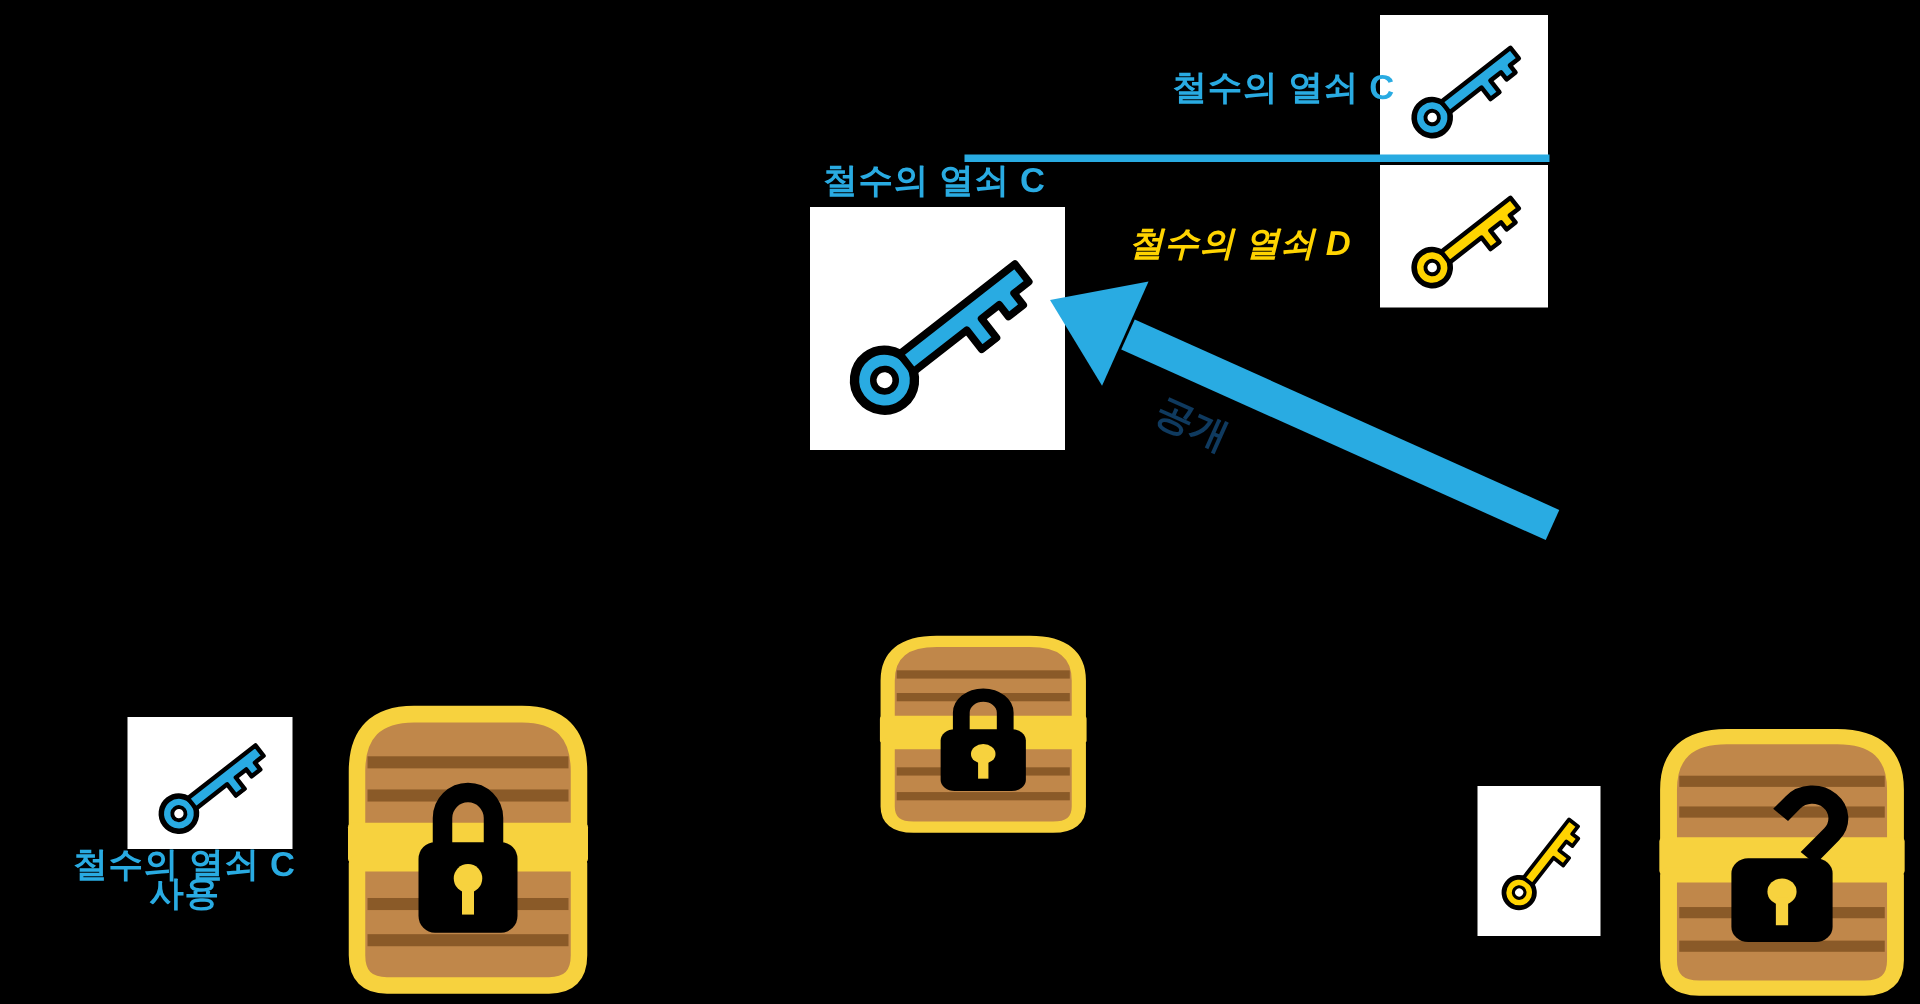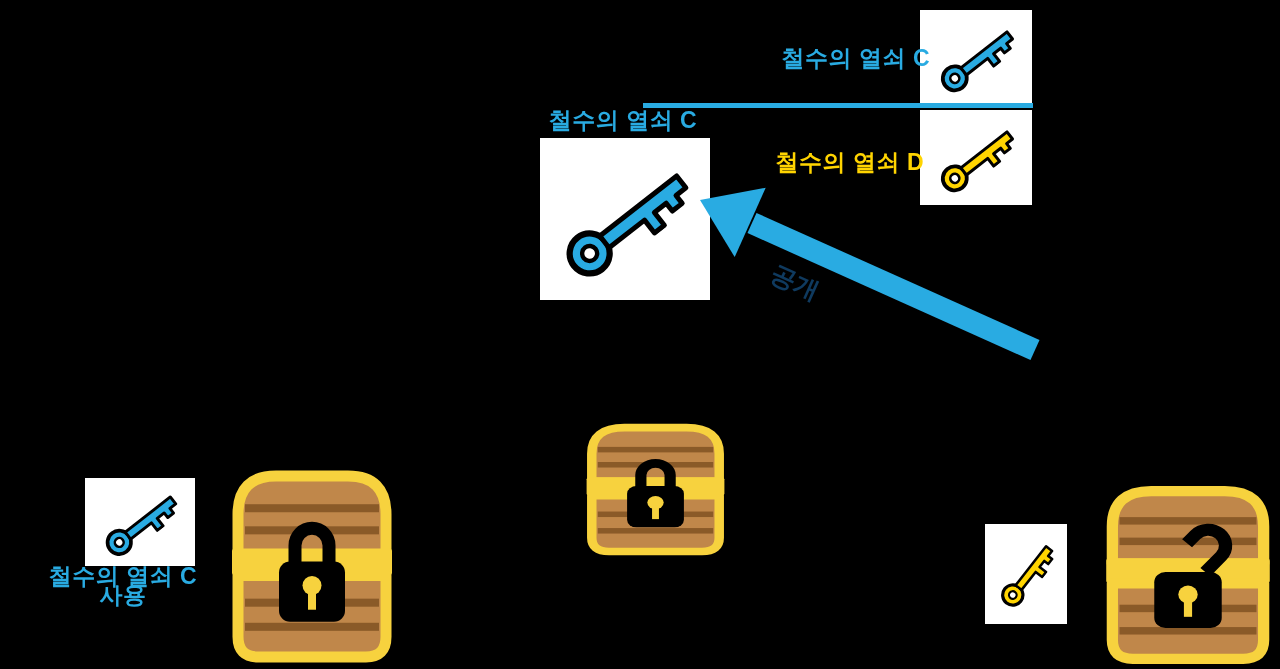--- a/index.html
+++ b/index.html
@@ -63,21 +63,21 @@
         <circle cx="21" cy="29" r="6" fill="#fff" stroke="#000" stroke-width="3.5"></circle>
         <path d="M36,23 h78 v12 h-10 v8 h-10 v-8 h-12 v13 h-10 v-13 h-36 z" fill="#FFD400" stroke="#000" stroke-width="4" stroke-linejoin="round"></path>
       </svg>
     </div>
   </div>
 
   <div id="separator-line"></div>
 
   <div class="label blue right" style="left:755px;top:46px;width:175px;">철수의 열쇠 C</div>
 
-  <div class="label yellow right" style="left:749px;top:150px;width:175px;">철수의 열쇠 D</div>
+  <div class="label yellow right" style="left:726px;top:150px;width:175px;font-style:italic;">철수의 열쇠 D</div>
 
   <div class="label blue center" style="left:538px;top:108px;width:170px;z-index:7;">철수의 열쇠 C</div>
 
   <div class="card" style="left:540px;top:138px;width:170px;height:162px;">
     <div class="key-rot">
       <svg width="150" height="63" viewBox="0 0 120 50">
         <circle cx="21" cy="29" r="16" fill="#29ABE2" stroke="#000" stroke-width="5"></circle>
         <circle cx="21" cy="29" r="6" fill="#fff" stroke="#000" stroke-width="3.5"></circle>
         <path d="M36,23 h78 v12 h-10 v8 h-10 v-8 h-12 v13 h-10 v-13 h-36 z" fill="#29ABE2" stroke="#000" stroke-width="4" stroke-linejoin="round"></path>
       </svg>

